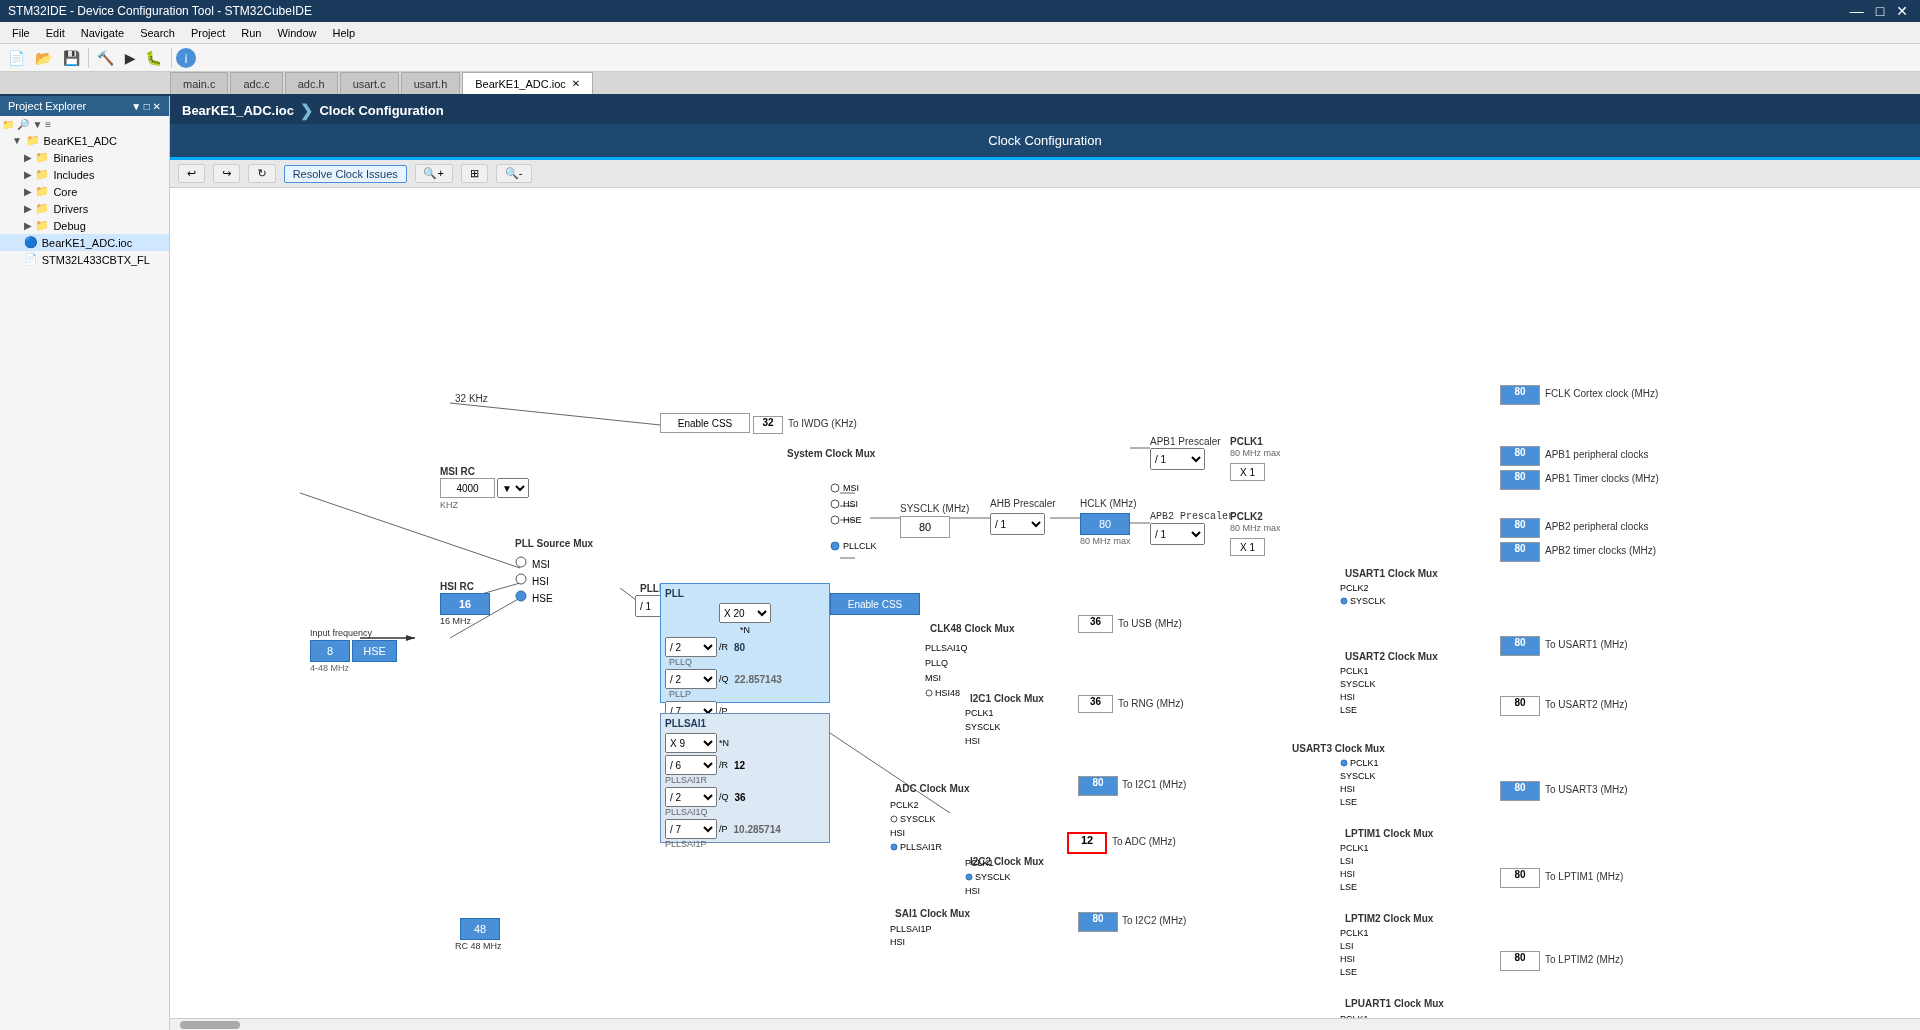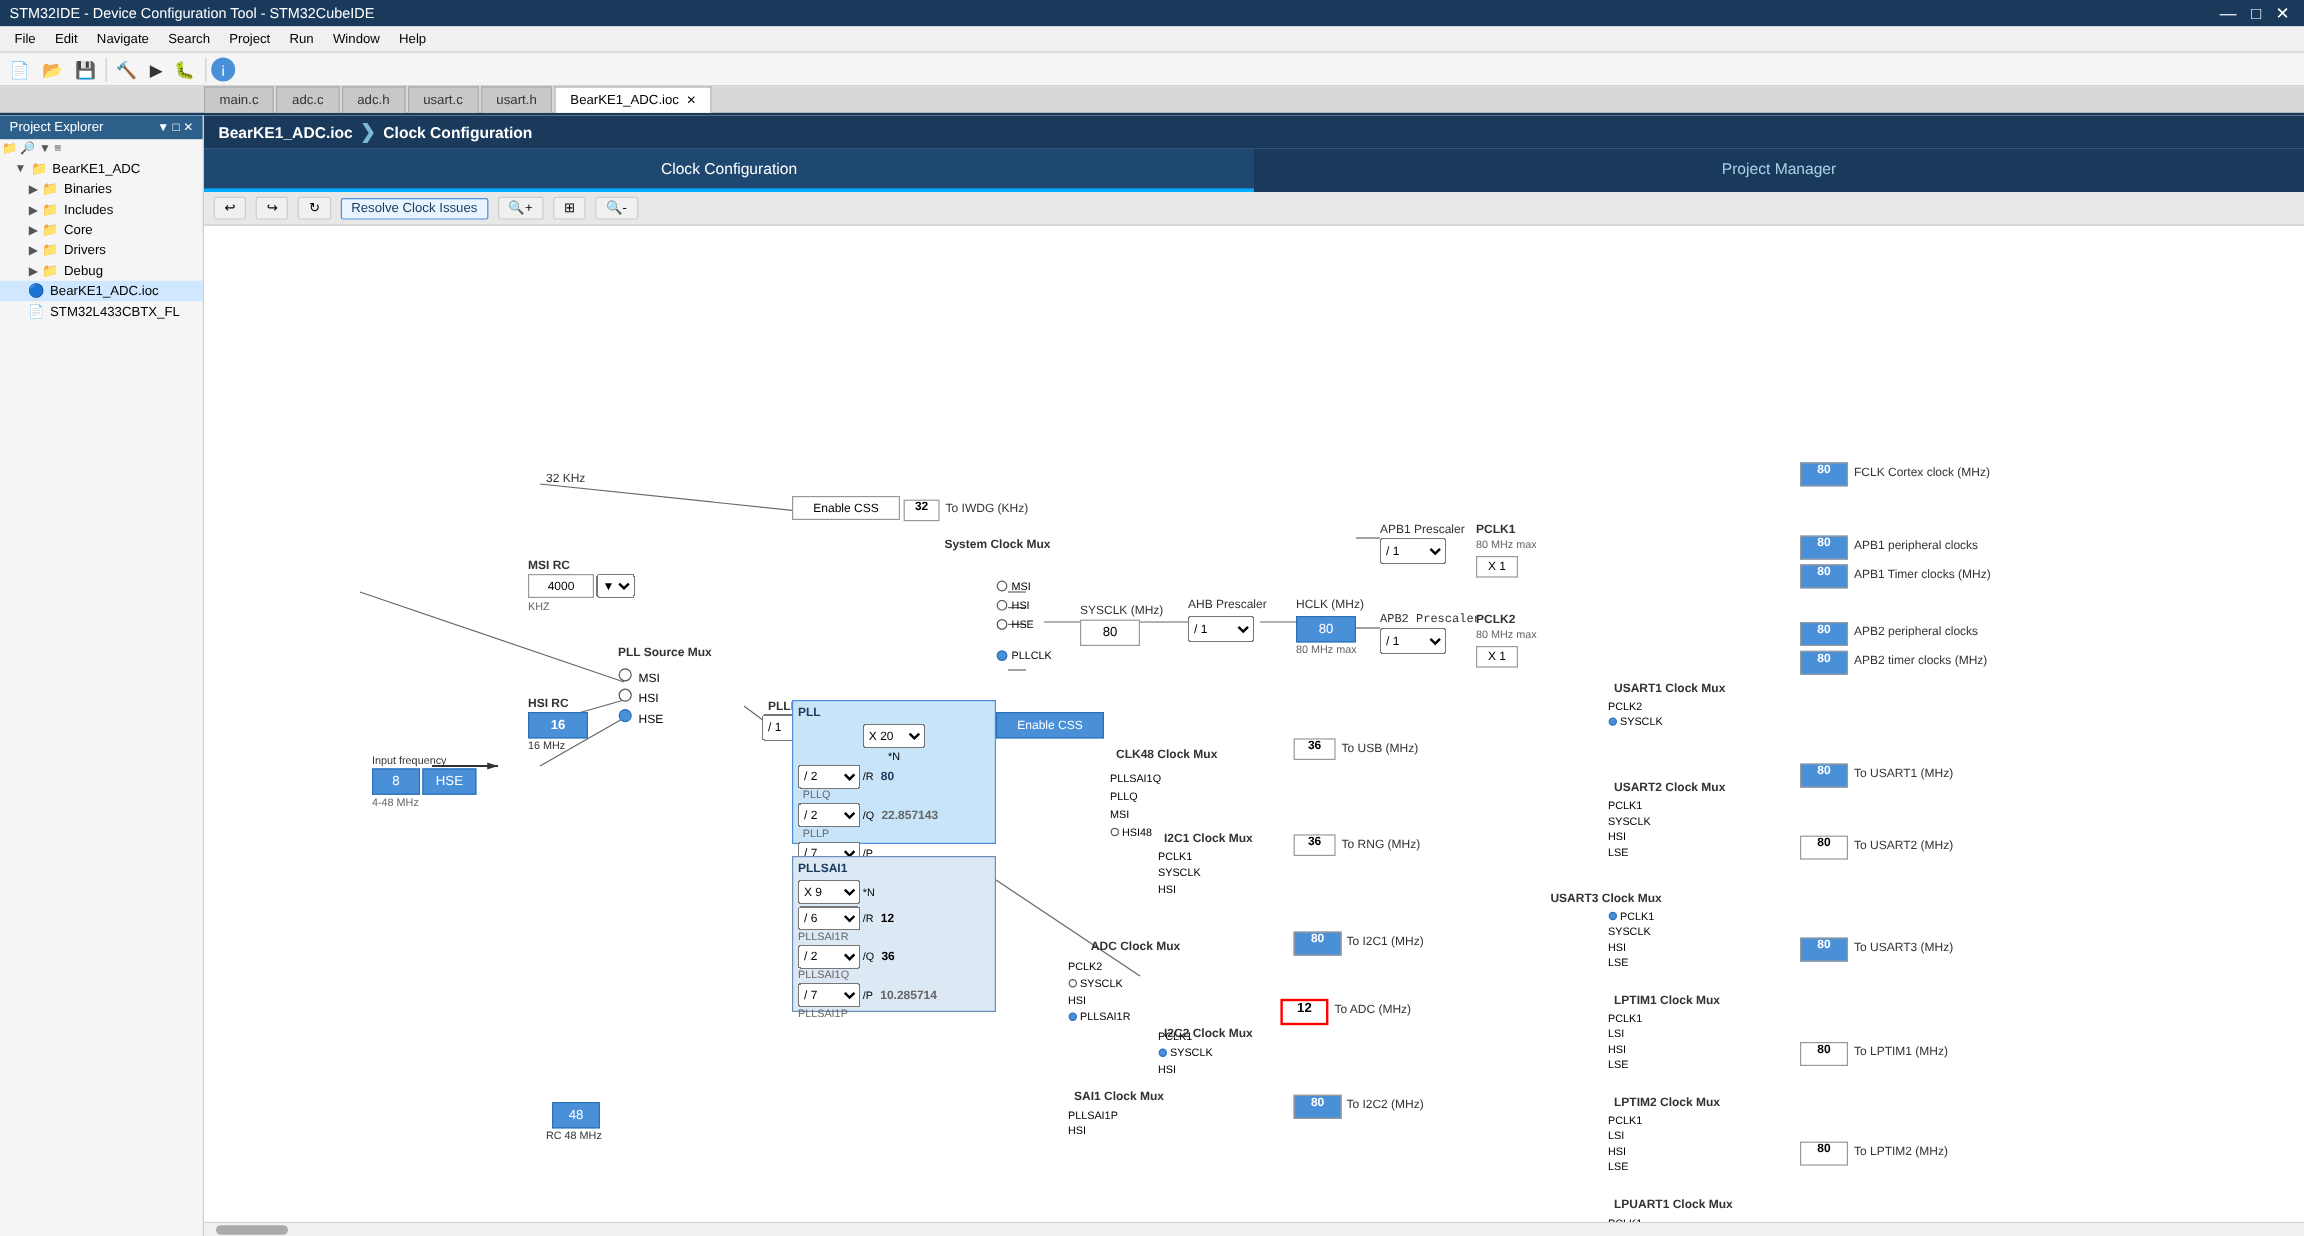--- a/index.html
+++ b/index.html
@@ -190,23 +190,20 @@
     <div id="breadcrumb">
       <span>BearKE1_ADC.ioc</span>
       <span class="arrow">❯</span>
       <span>Clock Configuration</span>
     </div>
 
     <div id="navtabs">
       <div class="navtab active">
         <span>Clock Configuration</span>
       </div>
-      <div class="navtab">
-        <span>Project Manager</span>
-      </div>
     </div>
 
     <div id="diagramtoolbar">
       <button class="diag-btn">↩</button>
       <button class="diag-btn">↪</button>
       <button class="diag-btn">↻</button>
       <button class="diag-btn primary">Resolve Clock Issues</button>
       <button class="diag-btn">🔍+</button>
       <button class="diag-btn">⊞</button>
       <button class="diag-btn">🔍-</button>
@@ -470,21 +467,21 @@
           <div style="font-size:9px;display:flex;align-items:center;gap:2px;">SYSCLK</div>
           <div style="font-size:9px;display:flex;align-items:center;gap:2px;">HSI</div>
         </div>
 
         <div class="clk-value" style="left:908px;top:507px;width:35px;height:18px;font-size:10px;">36</div>
         <div class="clk-label" style="left:948px;top:510px;font-size:10px;">To RNG (MHz)</div>
 
         <div class="clk-value blue" style="left:908px;top:588px;width:40px;height:20px;font-size:10px;">80</div>
         <div class="clk-label" style="left:952px;top:591px;font-size:10px;">To I2C1 (MHz)</div>
 
-        <div class="mux-label" style="left:725px;top:595px;margin-left:14px;">ADC Clock Mux</div>
+        <div class="mux-label" style="left:725px;top:595px;">ADC Clock Mux</div>
         <div style="position:absolute;left:720px;top:612px;display:flex;flex-direction:column;gap:4px;">
           <div style="font-size:9px;">PCLK2</div>
           <div style="font-size:9px;display:flex;align-items:center;gap:2px;">
             <svg width="8" height="8">
                 <circle cx="4" cy="4" r="3" fill="white" stroke="#555" stroke-width="1"></circle>
               </svg>
             SYSCLK
           </div>
           <div style="font-size:9px;">HSI</div>
           <div style="font-size:9px;display:flex;align-items:center;gap:2px;">

